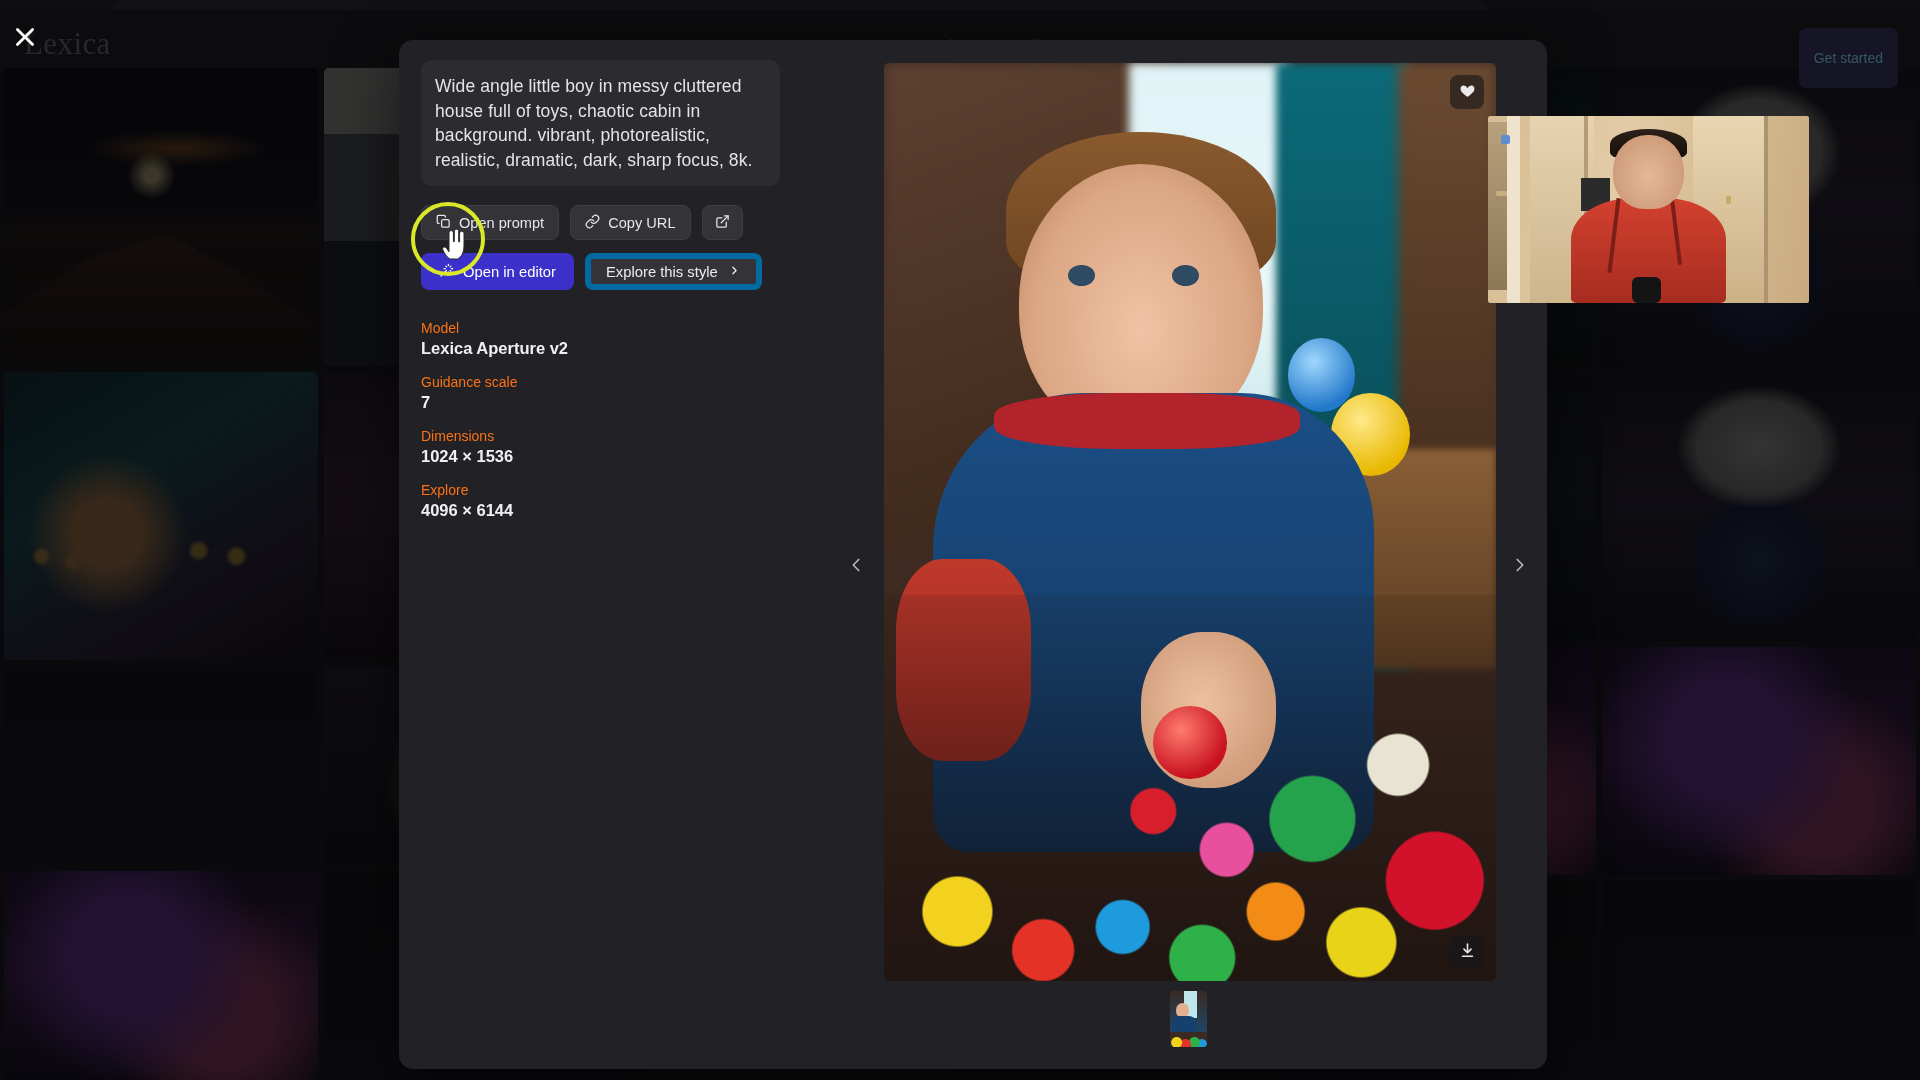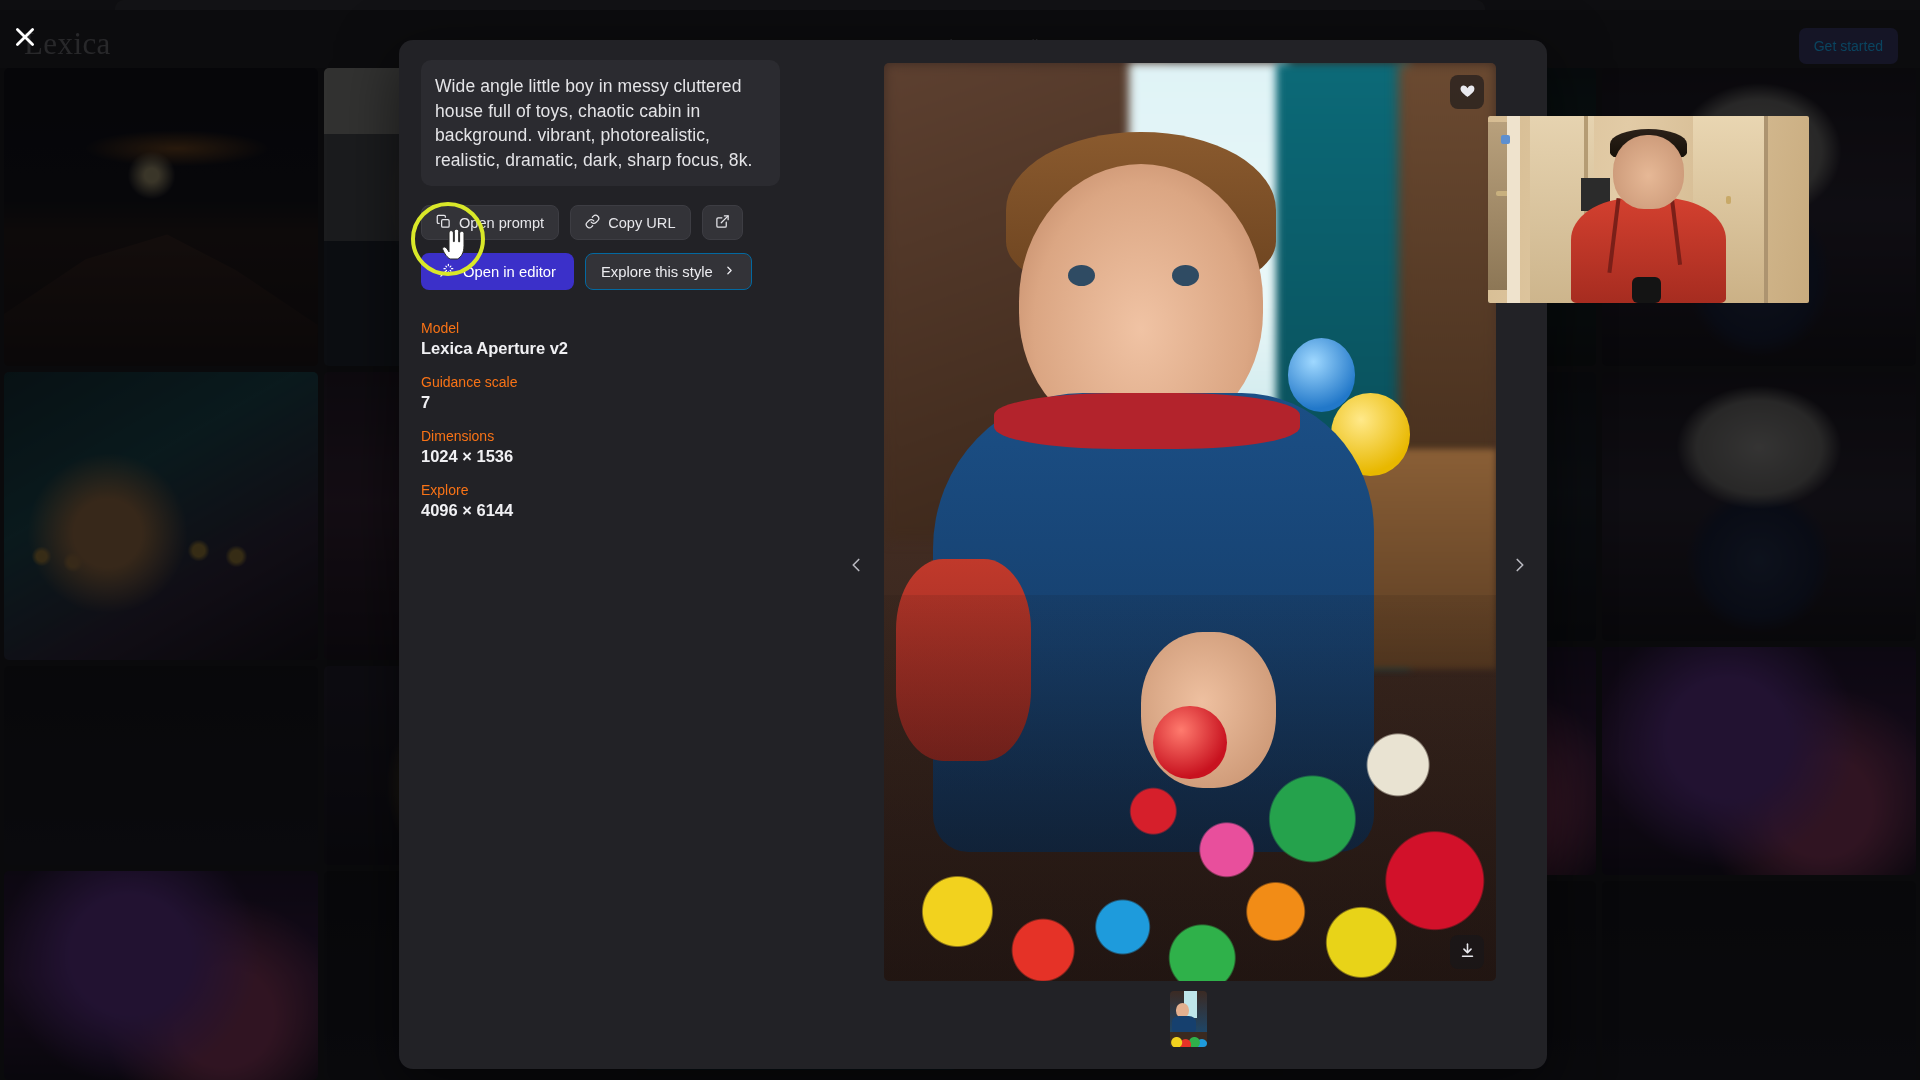--- a/index.html
+++ b/index.html
@@ -42,23 +42,23 @@
   .navlinks{
     position:absolute; left:760px; top:26px;
     display:flex; gap:38px;
   }
   .navlinks a{
     font-size:15px; color:#58585d; text-decoration:none; white-space:nowrap;
   }
   .navlinks a.active{ color:#8a8a90; }
   .getstarted{
     position:absolute; right:22px; top:18px;
-    background:#2a2a55; color:#0ea5e9;
+    background:#2a2a55; color:#7dd3fc;
     font-size:14px; border:none; border-radius:7px;
-    padding:10px 15px; cursor:pointer;
+    padding:22px 15px; cursor:pointer;
   }
 
   
   .gallery{
     position:absolute; left:0; top:58px; width:1920px; height:1012px;
     display:flex; gap:6px; padding:0 4px;
     filter:brightness(0.55);
   }
   .gcol{ flex:1; display:flex; flex-direction:column; gap:6px; }
   .gtile{ width:100%; border-radius:5px; overflow:hidden; position:relative; }
@@ -174,21 +174,21 @@
     cursor:pointer;
   }
   .btnrow2{ display:flex; gap:11px; margin-top:13px; align-items:center; }
   .btn-primary{
     background:#3b30c9; border:none; border-radius:8px;
     color:#fff; font-size:14.8px; height:37px;
     display:flex; align-items:center; gap:9px; padding:0 18px; cursor:pointer;
     white-space:nowrap;
   }
   .btn-style{
-    background:#333338; border:1px solid #0369a1; border-radius:8px;
+    background:#333338; border:6px solid #0369a1; border-radius:8px;
     color:#ececf0; font-size:14.8px; height:37px;
     display:flex; align-items:center; gap:10px; padding:12px 15px; cursor:pointer;
     white-space:nowrap;
   }
   .meta{ margin-top:30px; }
   .meta-item{ margin-bottom:16px; }
   .meta-label{ color:#f97316; font-size:14px; margin-bottom:3px; }
   .meta-value{ color:#f0f0f3; font-size:16.5px; font-weight:bold; }
 
   

